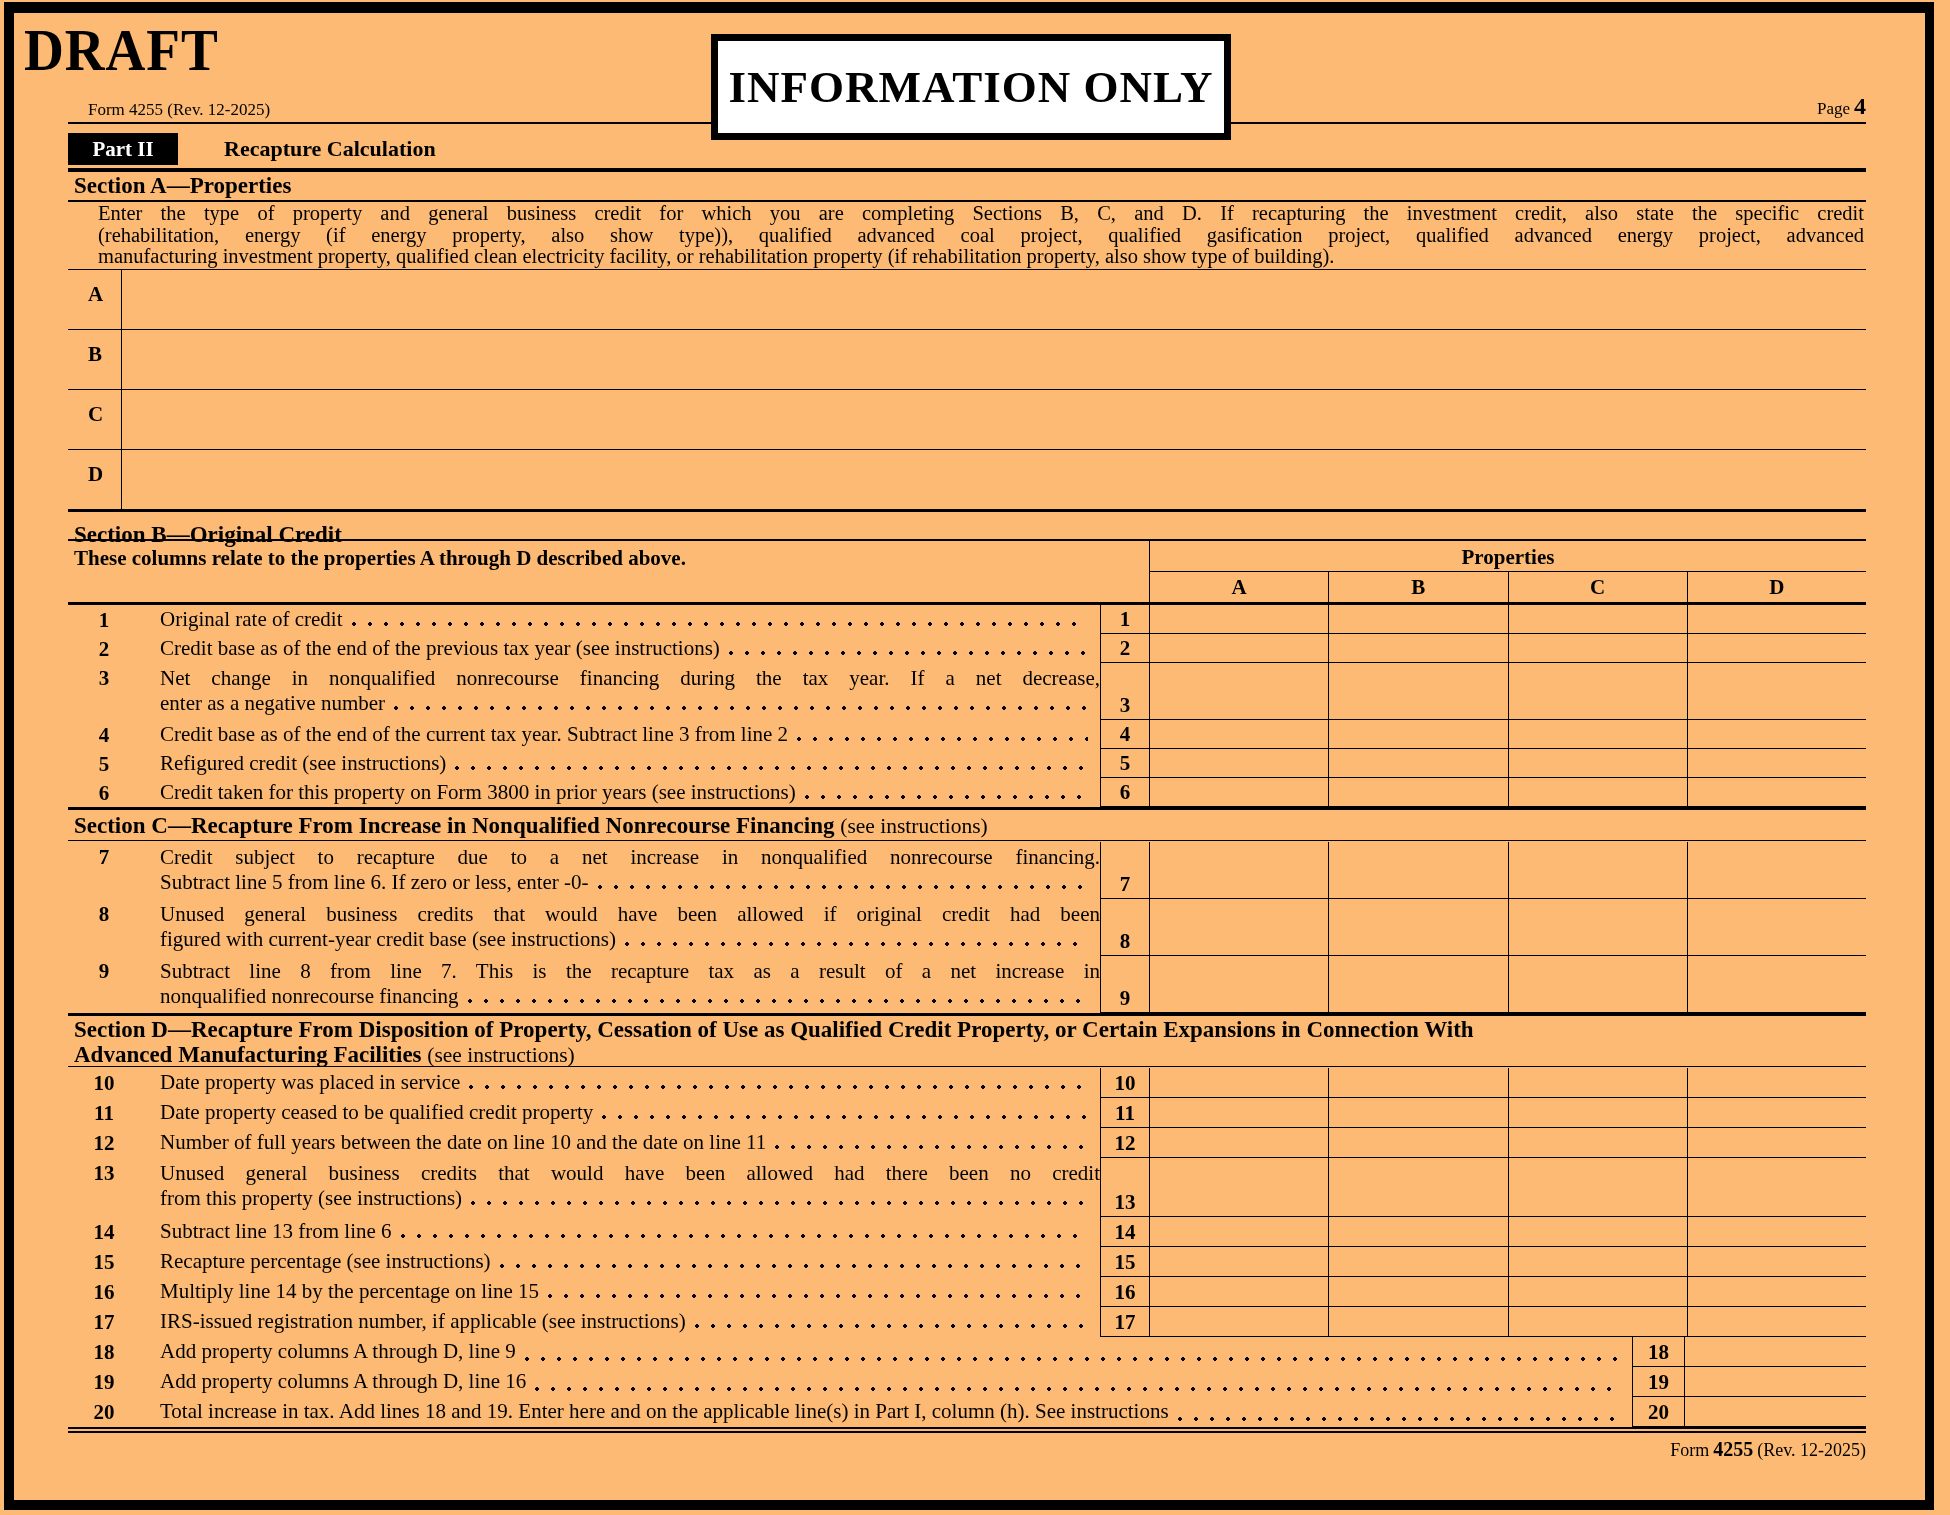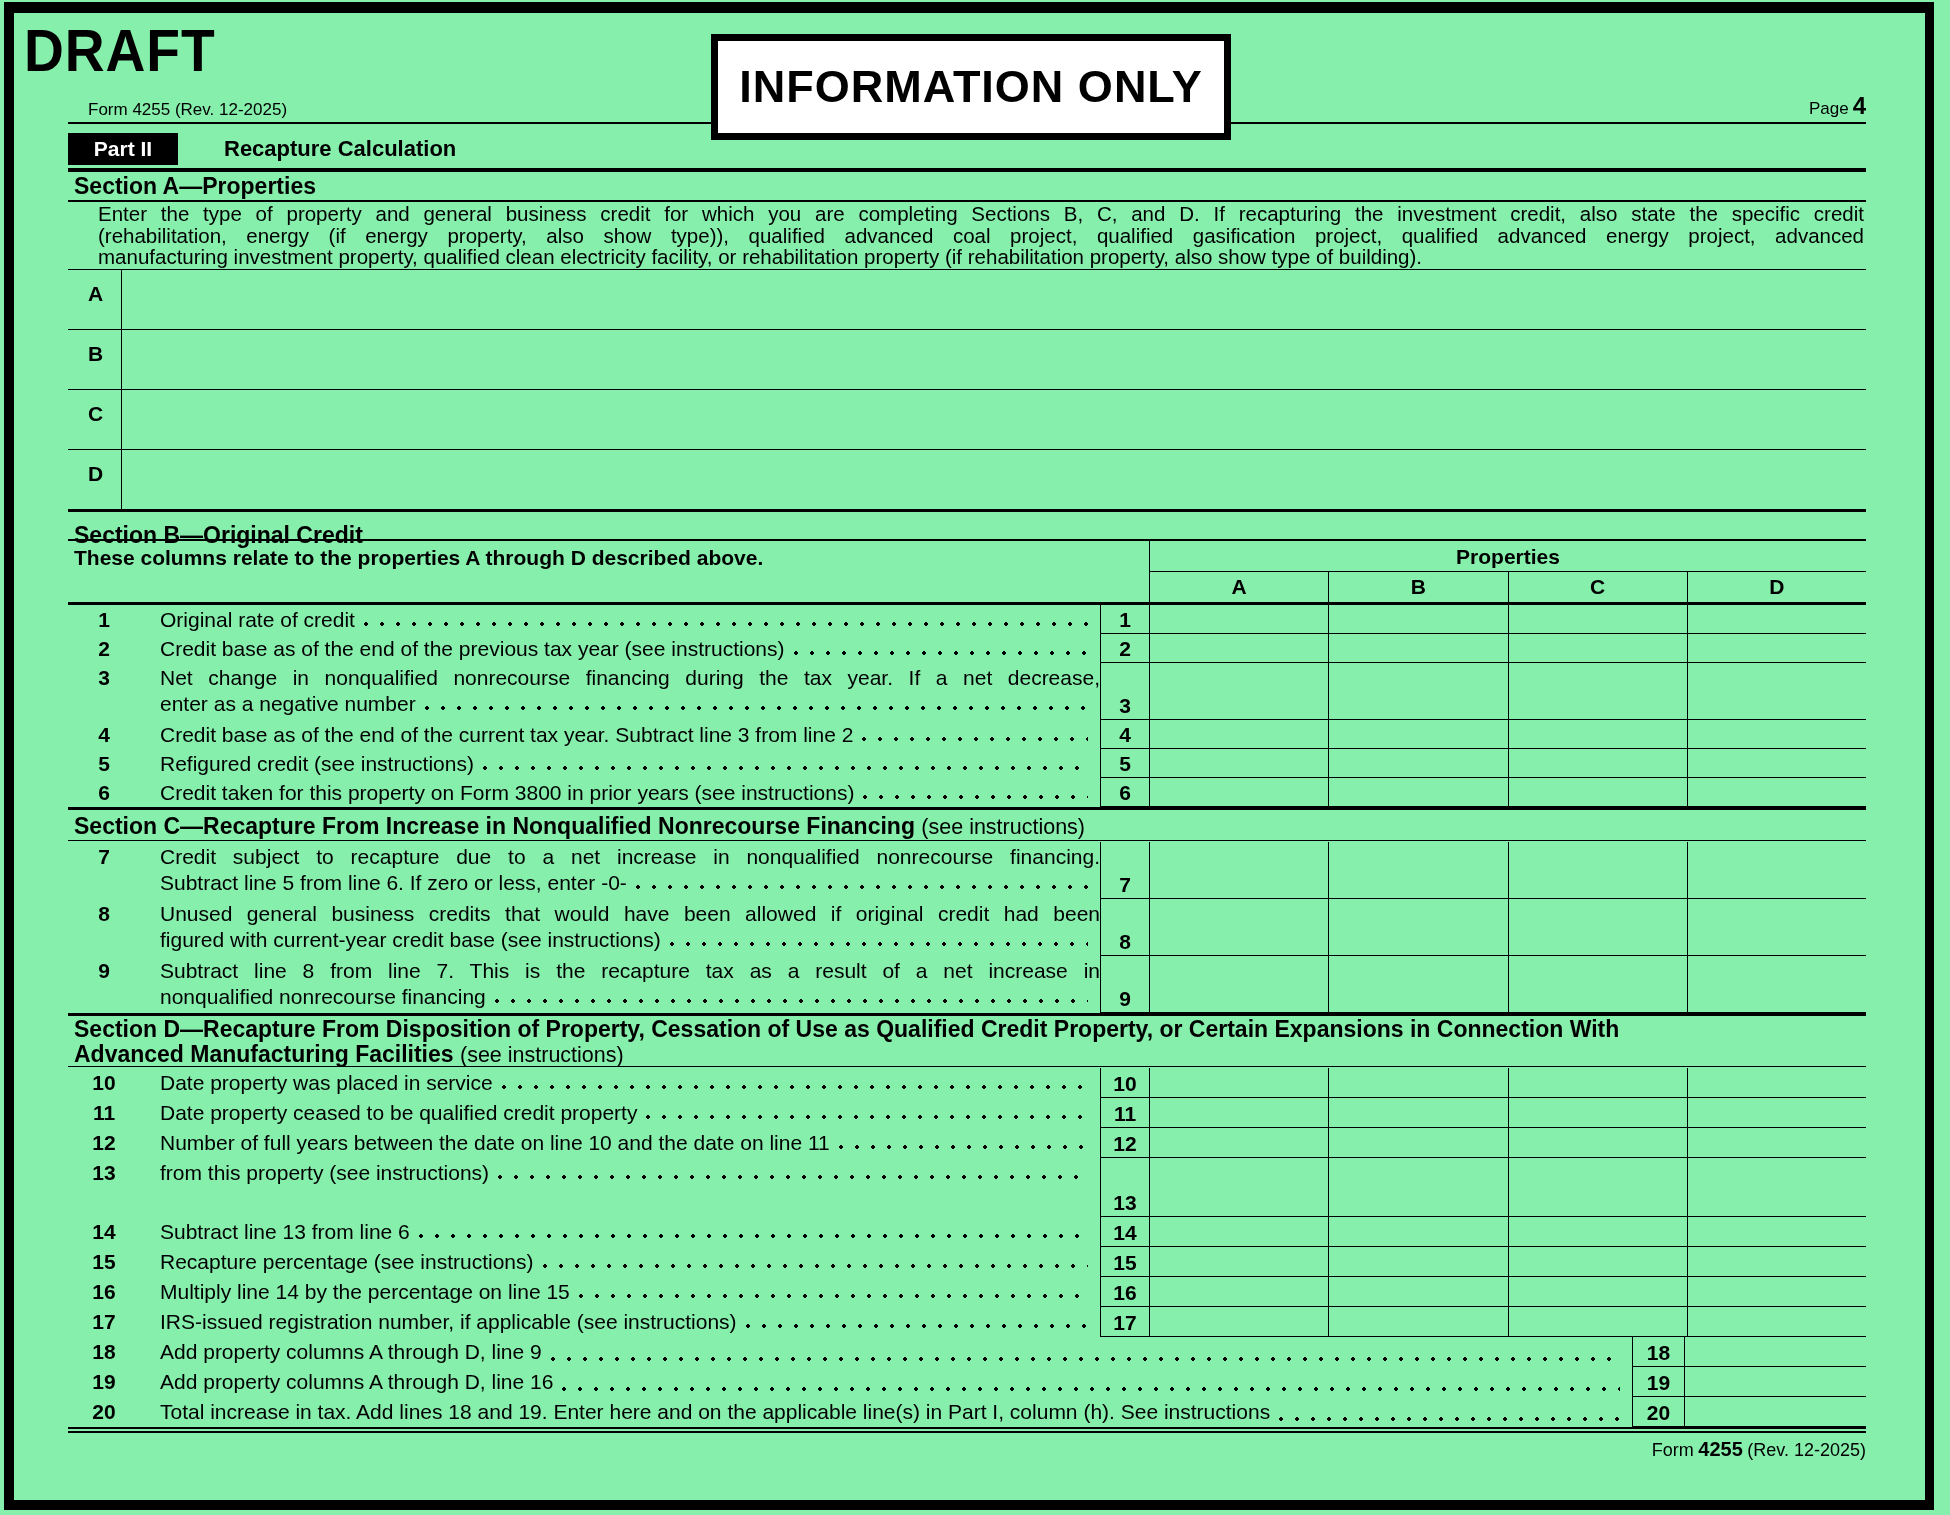--- a/index.html
+++ b/index.html
@@ -1,17 +1,17 @@
 <!DOCTYPE html>
 <html><head>
 <meta charset="utf-8">
 <style>
   html,body{margin:0;padding:0;background:#e8e8e8;}
-  #page{position:relative;width:1950px;height:1515px;background:#86efac;overflow:hidden;
-        font-family:Liberation Sans, sans-serif;color:#000;}
+  #page{position:relative;width:1950px;height:1515px;background:#fdba74;overflow:hidden;
+        font-family:Liberation Serif, serif;color:#000;}
   
   #frame{position:absolute;left:4px;top:2px;width:1930px;height:1508px;box-sizing:border-box;
          border-style:solid;border-color:#000;border-width:11px 9px 10px 10px;pointer-events:none;}
   #draft{position:absolute;left:24px;top:16px;font-size:60px;font-weight:bold;
          transform:scaleX(.92);transform-origin:left top;letter-spacing:1px;}
   #infobox{position:absolute;left:711px;top:34px;width:520px;height:106px;box-sizing:border-box;
            border:7px solid #000;background:#fff;z-index:6;display:flex;align-items:center;
            justify-content:center;font-size:45px;font-weight:bold;letter-spacing:1px;}
   #hdrline{position:absolute;left:68px;top:94px;width:1798px;height:26px;border-bottom:2px solid #000;
            display:flex;align-items:flex-end;justify-content:space-between;padding-bottom:2px;box-sizing:content-box;}
@@ -391,20 +391,21 @@
             <div class="cell"></div>
             <div class="cell"></div>
             <div class="cell"></div>
           </div>
     </div>
   </div>
 
   <div class="frow h59">
     <div class="lnum">13</div>
     <div class="ldesc">
+          <div class="just">Unused general business credits that would have been allowed had there been no credit</div>
           <div class="dflex">
             <span>from this property (see instructions)</span>
             <span class="lead"></span>
           </div>
         </div>
     <div class="gpart">
       <div class="lbox">13</div>
       <div class="cells">
             <div class="cell"></div>
             <div class="cell"></div>

